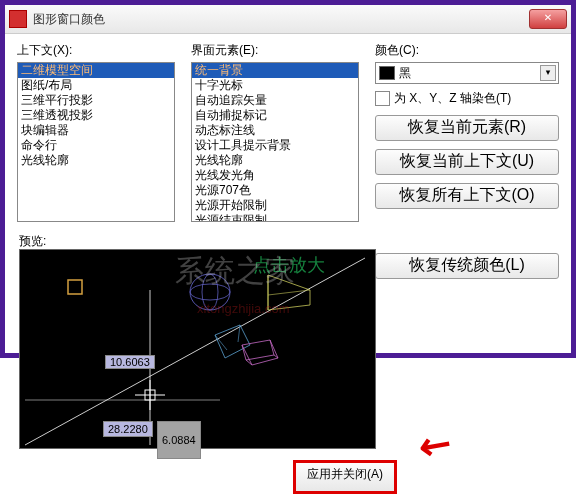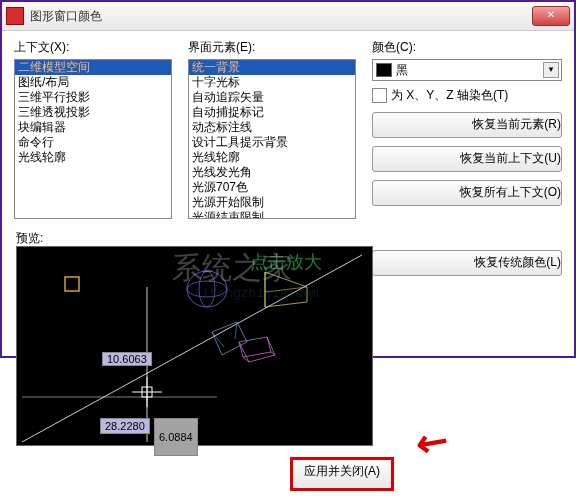--- a/index.html
+++ b/index.html
@@ -1,42 +1,42 @@
 <!DOCTYPE html>
 <html><head>
 <meta charset="utf-8">
 <style>
 body{margin:0;font-family:"Microsoft YaHei","SimSun",sans-serif;font-size:12px;background:#fff;width:576px;height:502px;overflow:hidden}
-.window{width:576px;height:358px;background:#fff;border:2px solid #4c1d95;box-sizing:border-box;position:relative}
+.window{width:576px;height:358px;background:#fff;border:5px solid #4c1d95;box-sizing:border-box;position:relative}
 .titlebar{height:28px;background:linear-gradient(#fafafa,#e8e8e8);border-bottom:1px solid #ccc;display:flex;align-items:center;padding:0 4px}
 .appicon{width:16px;height:16px;background:#d32f2f;border:1px solid #a00;margin-right:6px}
 .title{flex:1;color:#333}
 .closebtn{width:36px;height:18px;background:linear-gradient(#f5a0a0,#d04040);border:1px solid #a03030;border-radius:3px;color:#fff;text-align:center;line-height:16px;font-size:10px}
 .content{padding:8px 12px;display:flex;gap:16px}
 .col{display:flex;flex-direction:column}
 .col1{width:158px}
 .col2{width:168px}
 .col3{flex:1}
 .lbl{margin-bottom:3px}
 .listbox{border:1px solid #888;height:158px;overflow:hidden;font-size:12px;line-height:15px;background:#fff}
 .listbox div{padding:0 3px;white-space:nowrap}
 .sel{background:#1e5bb8;color:#fdba74}
 .colorsel{height:20px;border:1px solid #888;display:flex;align-items:center;padding:0 3px;background:#fff;position:relative}
 .swatch{width:14px;height:12px;background:#000;border:1px solid #666;margin-right:4px}
 .dd{position:absolute;right:2px;top:2px;width:14px;height:14px;border:1px solid #999;background:#eee;font-size:9px;text-align:center;line-height:12px}
 .chk{display:flex;align-items:center;margin-top:6px;gap:4px}
 .chkbox{width:13px;height:13px;border:1px solid #888;background:#fff}
-.btn{height:24px;border:1px solid #999;background:linear-gradient(#fdfdfd,#e8e8e8);border-radius:3px;margin-top:8px;text-align:right;line-height:22px;font-size:12px}
+.btn{height:24px;border:1px solid #999;background:linear-gradient(#fdfdfd,#e8e8e8);border-radius:3px;margin-top:8px;text-align:center;line-height:22px;font-size:16px}
 .preview-lbl{position:absolute;left:14px;top:228px}
 .preview{position:absolute;left:14px;top:244px;width:355px;height:198px;background:#000;border:1px solid #666}
 .preview svg{width:100%;height:100%}
 .applybtn{position:absolute;left:288px;top:455px;width:98px;height:28px;border:3px solid #d00;background:linear-gradient(#fdfdfd,#e8e8e8);text-align:center;line-height:22px}
 .arrow{position:absolute;left:415px;top:418px;color:#d00;font-size:38px;transform:rotate(35deg);font-weight:bold;pointer-events:none}
 .watermark{position:absolute;left:170px;top:246px;color:#bbb;font-size:30px;font-family:Arial;opacity:.35;pointer-events:none}
-.watermark2{position:absolute;left:192px;top:284px;color:#0c4a6e;font-size:13px;font-family:Liberation Mono, monospace;opacity:.35;pointer-events:none}
+.watermark2{position:absolute;left:192px;top:296px;color:#b91c1c;font-size:13px;font-family:Liberation Sans, sans-serif;opacity:.35;pointer-events:none}
 .clicktext{position:absolute;left:248px;top:248px;color:#15803d;font-size:18px;pointer-events:none}
 </style>
 </head>
 <body>
 
 <div class="window">
   <div class="titlebar">
     <div class="appicon"></div>
     <div class="title">图形窗口颜色</div>
     <div class="closebtn">✕</div>

